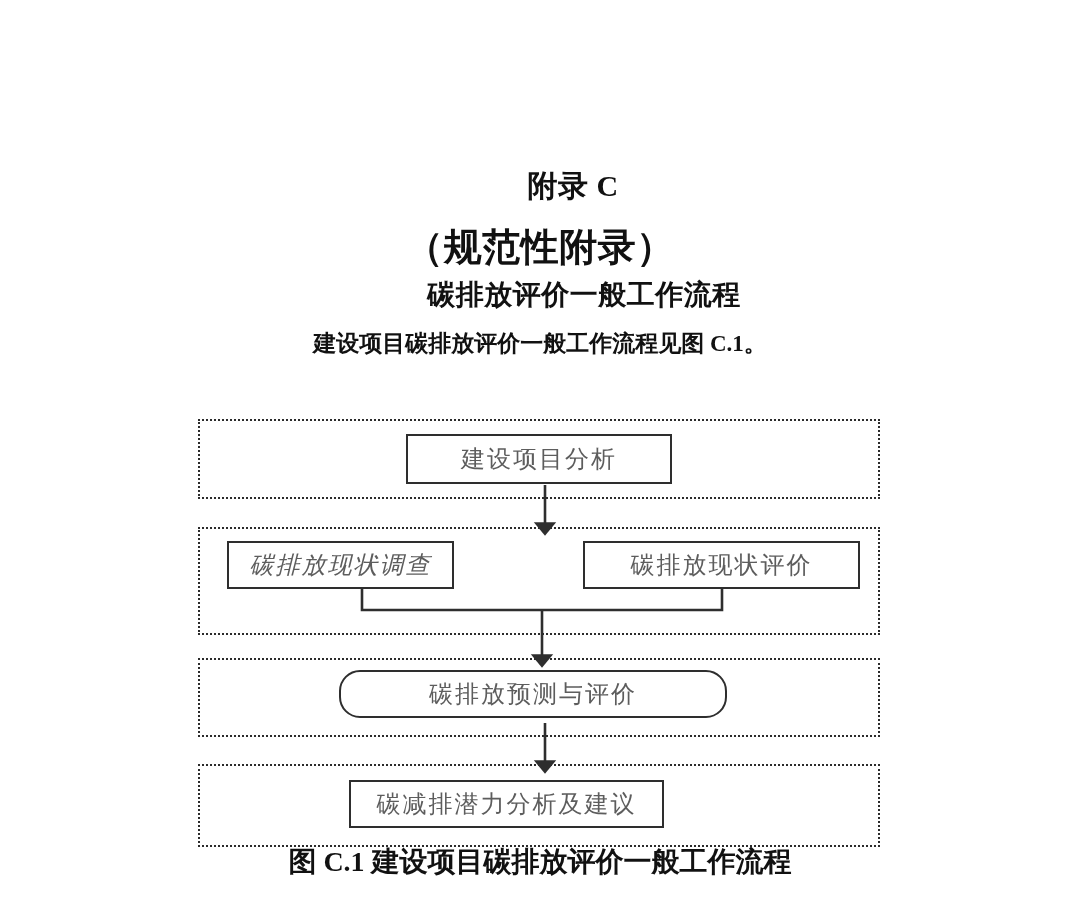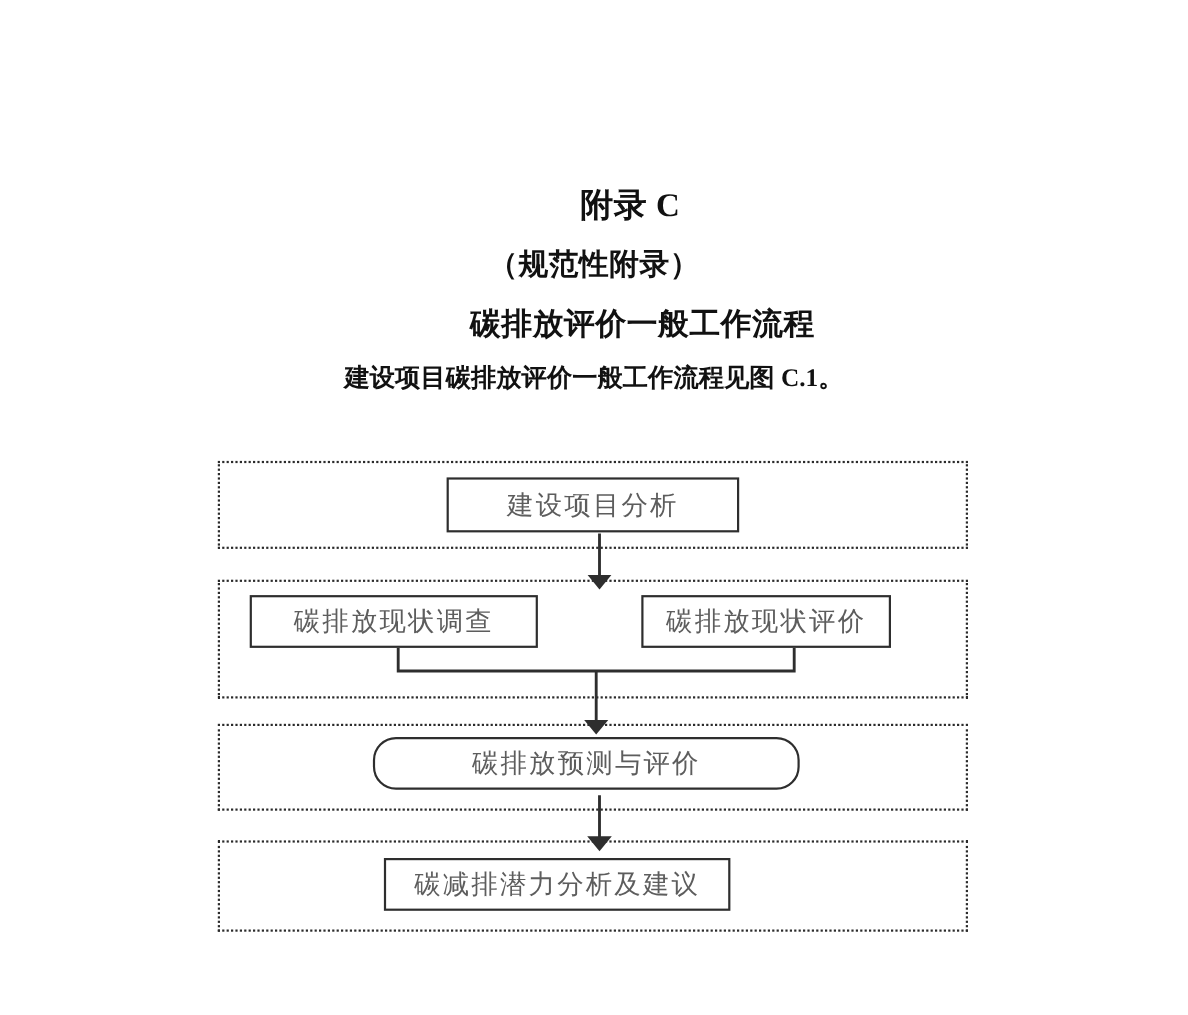--- a/index.html
+++ b/index.html
@@ -28,21 +28,21 @@
   .heading {
     position: absolute;
     width: 100%;
     text-align: center;
     font-weight: 700;
     color: #111111;
     letter-spacing: 0.5px;
     white-space: nowrap;
   }
   #appendix-title   { top: 166px; font-size: 30px; padding-left: 33px; }
-  #appendix-subtitle{ top: 222px; font-size: 27px; }
+  #appendix-subtitle{ top: 222px; font-size: 38px; }
   #appendix-section { top: 276px; font-size: 28px; margin-left: 44px; }
 
   #intro-paragraph {
     position: absolute;
     top: 328px;
     width: 100%;
     text-align: center;
     font-size: 23px;
     font-weight: 700;
     color: #111111;
@@ -78,22 +78,22 @@
     display: flex;
     align-items: center;
     justify-content: center;
     color: #5d5d5d;
     font-size: 24px;
     letter-spacing: 2px;
     white-space: nowrap;
     font-family: "Liberation Serif", "DejaVu Serif", serif;
   }
   #node-project-analysis   { left: 406px; top: 398px; width: 266px; height: 50px; }
-  #node-status-survey      { left: 227px; top: 505px; width: 262px; height: 48px; }
-  #node-status-evaluation  { left: 583px; top: 505px; width: 227px; height: 48px; }
+  #node-status-survey      { left: 227px; top: 505px; width: 227px; height: 48px; font-style: italic; }
+  #node-status-evaluation  { left: 583px; top: 505px; width: 277px; height: 48px; }
   #node-forecast-evaluation{ left: 339px; top: 634px; width: 388px; height: 48px; border-radius: 21px; }
   #node-reduction-potential{ left: 349px; top: 744px; width: 315px; height: 48px; }
 
   
   #connectors {
     position: absolute;
     left: 0; top: 0;
     width: 1080px;
     height: 923px;
     pointer-events: none;
@@ -152,14 +152,15 @@
 
       <path d="M362,553 L362,574 L722,574 L722,553" fill="none" stroke="#2e2e2e" stroke-width="2.6"></path>
 
       <line x1="542" y1="574" x2="542" y2="624" stroke="#2e2e2e" stroke-width="2.6" marker-end="url(#arrowhead)"></line>
 
       <line x1="545" y1="687" x2="545" y2="730" stroke="#2e2e2e" stroke-width="2.6" marker-end="url(#arrowhead)"></line>
     </svg>
 
   </div>
 
+  <div id="figure-caption">图 C.1  建设项目碳排放评价一般工作流程</div>
 
 </div>
 
 </body></html>

